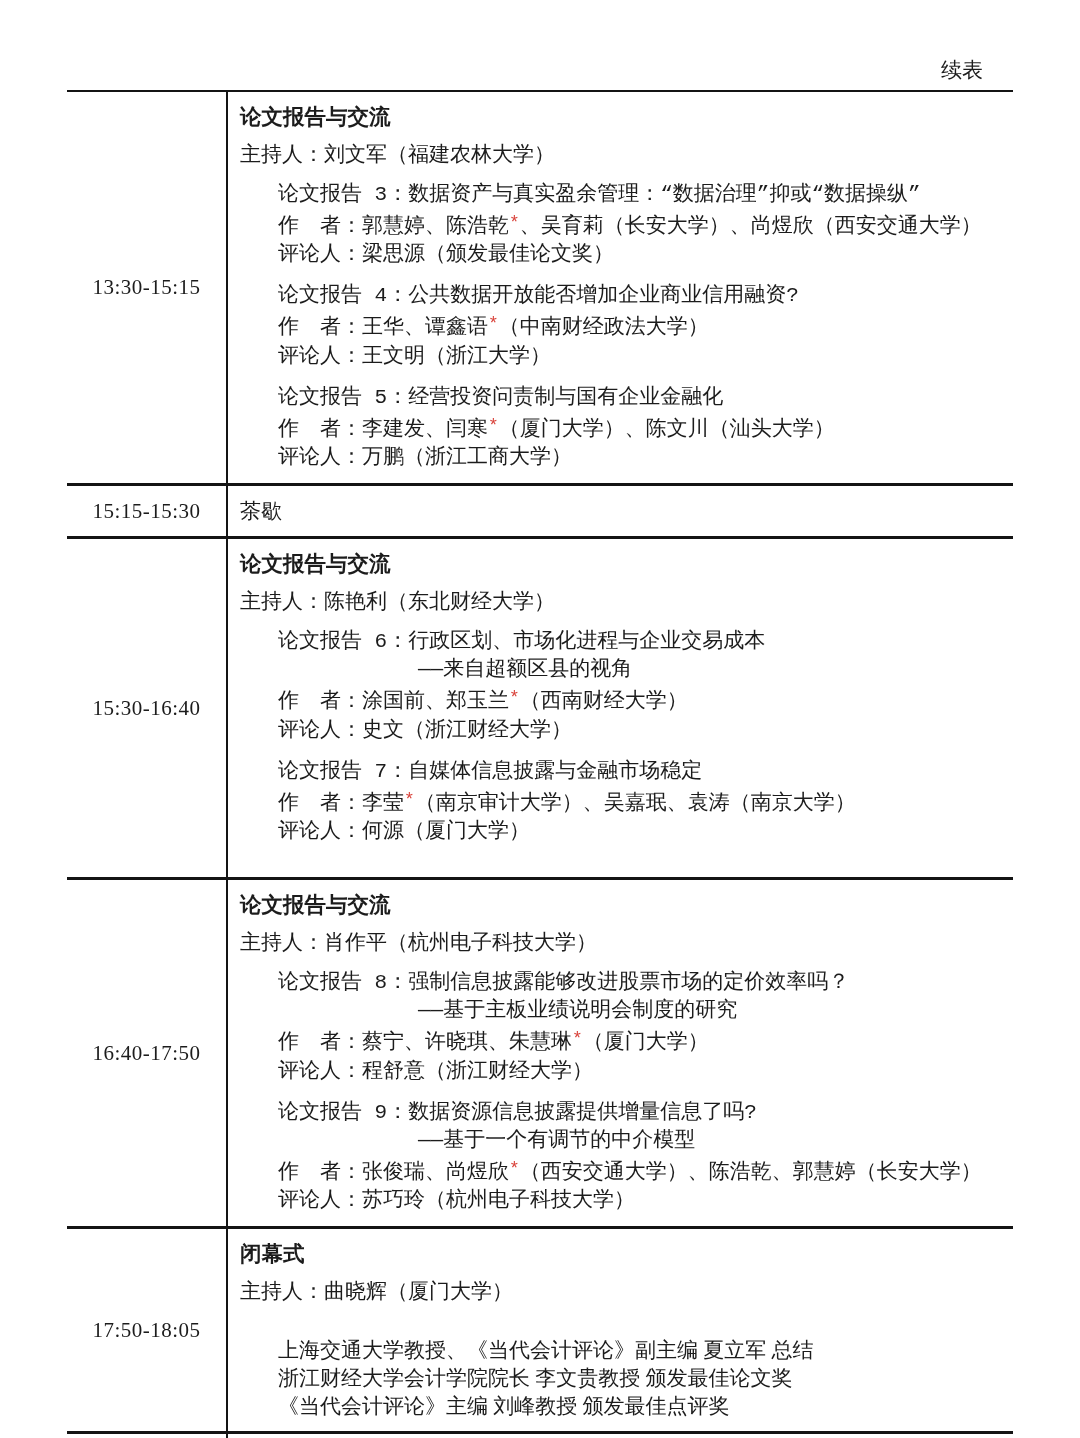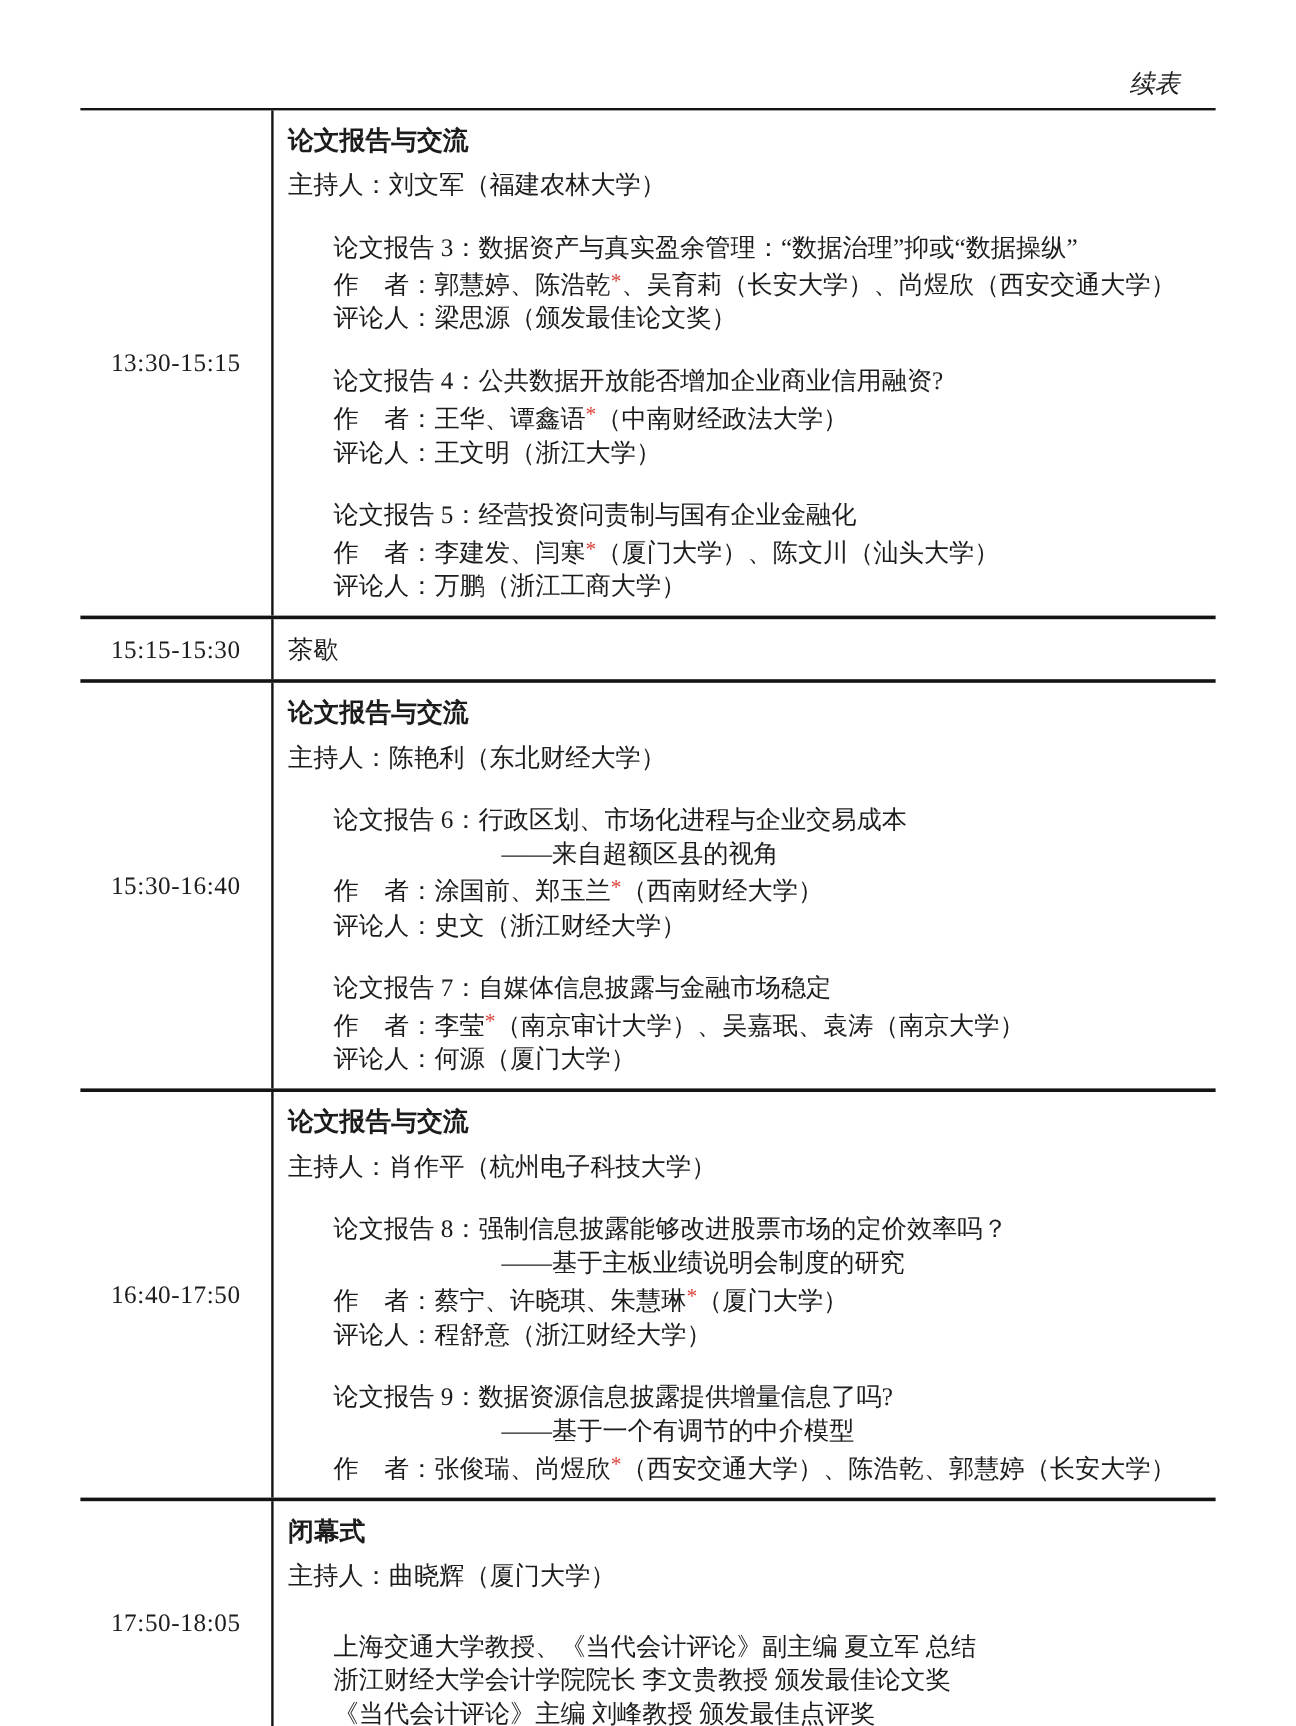--- a/index.html
+++ b/index.html
@@ -13,21 +13,20 @@
     width: 946px;
     margin: 0 auto;
     padding-top: 56px;
   }
   .continued-label {
     text-align: right;
     padding-right: 30px;
     font-size: 21px;
     margin-bottom: 6px;
     color: #1c1c1c;
-    font-style: italic;
   }
   .table {
     border-top: 2px solid #141414;
     border-bottom: 4px solid #141414;
     width: 100%;
   }
   .row {
     display: flex;
     align-items: stretch;
   }
@@ -49,21 +48,21 @@
     padding: 11px 8px 11px 12px;
     font-size: 21px;
     line-height: 28px;
   }
   .session-header {
     font-weight: bold;
     font-size: 21.5px;
     font-family: "Liberation Sans", "DejaVu Sans", sans-serif;
   }
   .host-line { margin-top: 9px; }
-  .paper { margin-top: 24px; padding-left: 38px; }
+  .paper { margin-top: 13px; padding-left: 38px; font-family: Liberation Mono, monospace; }
   .paper-subtitle { padding-left: 140px; }
   .closing-lines { margin-top: 31px; padding-left: 38px; }
   .plain-label { }
   .indented-label { padding-left: 38px; }
   .star {
     color: #d9423a;
     font-size: 0.85em;
     vertical-align: 0.25em;
   }
   
@@ -144,20 +143,21 @@
         <div class="paper">
           <div class="paper-title">论文报告 8：强制信息披露能够改进股票市场的定价效率吗？</div>
           <div class="paper-subtitle">——基于主板业绩说明会制度的研究</div>
           <div class="paper-authors"><span>作　者：蔡宁、许晓琪、朱慧琳</span><span class="star">*</span><span>（厦门大学）</span></div>
           <div class="paper-discussant">评论人：程舒意（浙江财经大学）</div>
         </div>
         <div class="paper">
           <div class="paper-title">论文报告 9：数据资源信息披露提供增量信息了吗?</div>
           <div class="paper-subtitle">——基于一个有调节的中介模型</div>
           <div class="paper-authors"><span>作　者：张俊瑞、尚煜欣</span><span class="star">*</span><span>（西安交通大学）、陈浩乾、郭慧婷（长安大学）</span></div>
+          <div class="paper-discussant">评论人：苏巧玲（杭州电子科技大学）</div>
         </div>
       </div>
     </section>
 
     <section class="row r5">
       <div class="time-cell">17:50-18:05</div>
       <div class="content-cell">
         <div class="session-header">闭幕式</div>
         <div class="host-line">主持人：曲晓辉（厦门大学）</div>
         <div class="closing-lines">

